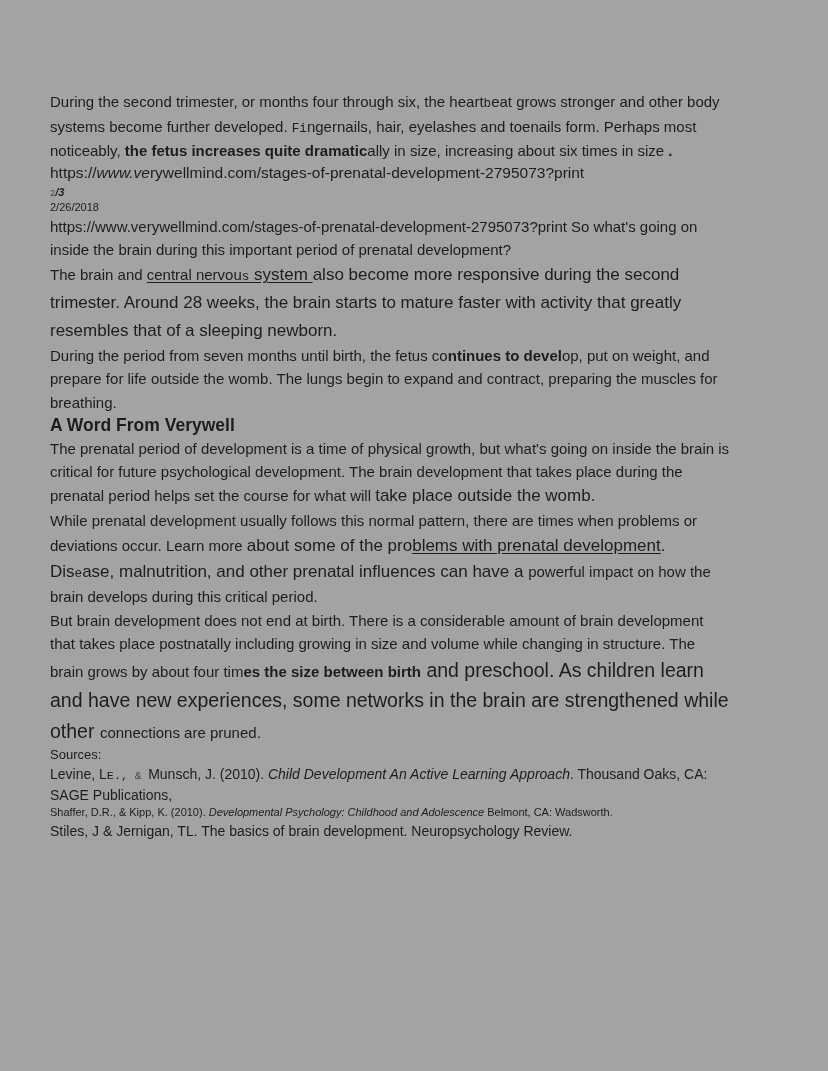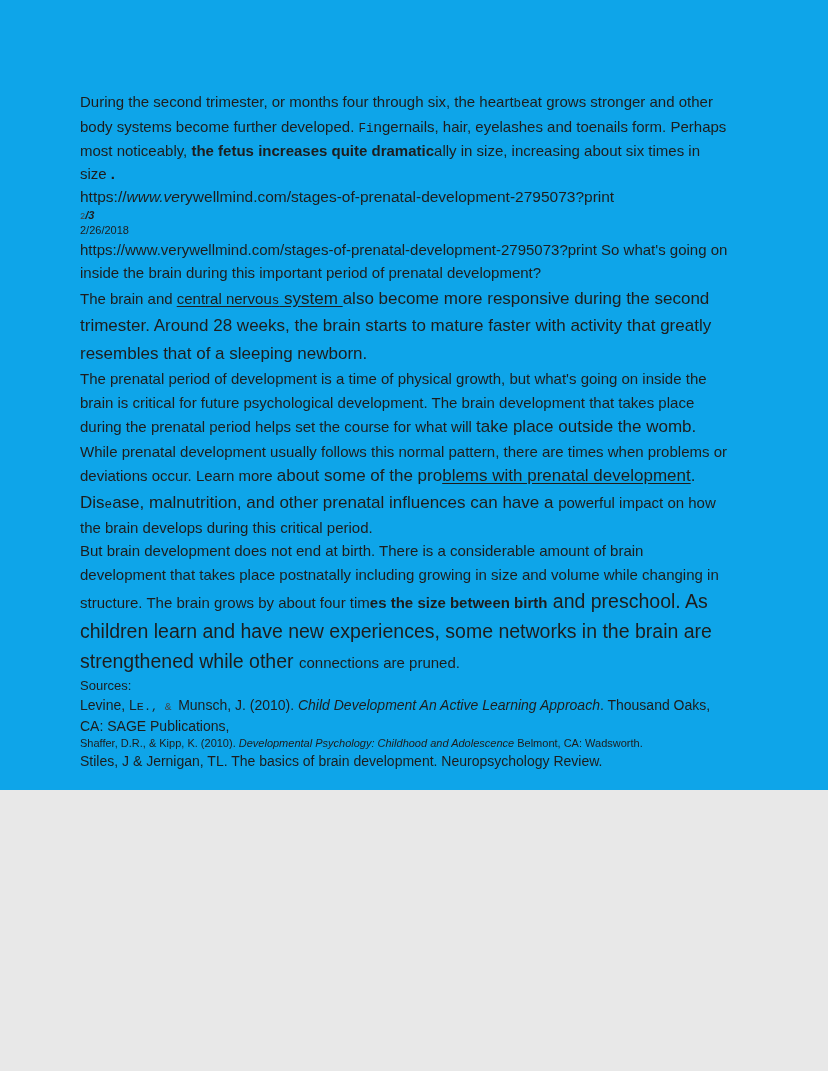--- a/index.html
+++ b/index.html
@@ -1,24 +1,24 @@
 <!DOCTYPE html>
 <html><head>
 <meta charset="utf-8">
 <style>
   html,body{margin:0;padding:0;background:#e8e8e8;}
   .page{
     position:relative;
-    width:828px;height:790px;
+    width:828px;height:1071px;
     margin:0 auto;
-    background:#0ea5e9;
+    background:#a3a3a3;
     color:#1d1d1d;
     font-family:"Liberation Sans","DejaVu Sans",sans-serif;
     box-sizing:border-box;
-    padding:90px 98px 0 80px;
+    padding:90px 98px 0 50px;
     overflow:hidden;
   }
   .doc p,.doc h2{margin:0;padding:0;}
   
   .body{font-size:15px;line-height:1.55;}
   .url{font-size:15.5px;line-height:1.45;margin-top:11px;}
   .tiny{font-size:11px;line-height:1.4;margin-top:2px;}
   .date{font-size:11px;line-height:1.35;margin-top:2px;}
   .roomy{line-height:1.62;}
   .heading{font-size:17.5px;font-weight:bold;line-height:1.3;margin-top:11px;margin-bottom:6px;}
@@ -40,20 +40,22 @@
 <body>
 
 <div class="page">
   <div class="doc">
       <p class="body"><span class="">During the second trimester, or months four through six, the heart</span><span class="m">b</span><span class="">eat grows stronger and other body systems become further developed. </span><span class="m">Fi</span><span class="">ngernails, hair, eyelashes and toenails form. Perhaps most noticeably, </span><span class="b">the fetus increases quite dramatic</span><span class="">ally in size, increasing about six times in size</span><span class="b"> .</span></p>
       <p class="url"><span class="">https://</span><span class="i">www.ve</span><span class="">rywellmind.com/stages-of-prenatal-development-2795073?print</span></p>
       <p class="tiny"><span class="m sm">2</span><span class="i b">/3</span></p>
       <p class="date"><span class="">2/26/2018</span></p>
       <p class="body"><span class="">https://www.verywellmind.com/stages-of-prenatal-development-2795073?print So what's going on inside the brain during this important period of prenatal development?</span></p>
       <p class="body roomy"><span class="">The brain and </span><span class="u">central nervou</span><span class="u m">s</span><span class="u lg link"> system </span><span class="lg">also become more responsive during the second trimester. Around 28 weeks, the brain starts to mature faster with activity that greatly resembles that of a sleeping newborn.</span></p>
+      <p class="body"><span class="">During the period from seven months until birth, the fetus co</span><span class="b">ntinues to devel</span><span class="">op, put on weight, and prepare for life outside the womb. The lungs begin to expand and contract, preparing the muscles for breathing.</span></p>
+      <h2 class="heading"><span class="">A Word From Verywell</span></h2>
       <p class="body"><span class="">The prenatal period of development is a time of physical growth, but what's going on inside the brain is critical for future psychological development. The brain development that takes place during the prenatal period helps set the course for what will </span><span class="lg">take place outside the womb.</span></p>
       <p class="body"><span class="">While prenatal development usually follows this normal pattern, there are times when problems or deviations occur. Learn more </span><span class="lg">about some of the pro</span><span class="lg u link">blems with prenatal development</span><span class="lg">. Dis</span><span class="m">e</span><span class="lg">ase, malnutrition, and other prenatal influences can have a </span><span class="">powerful impact on how the brain develops during this critical period.</span></p>
       <p class="body"><span class="">But brain development does not end at birth. There is a considerable amount of brain development that takes place postnatally including growing in size and volume while changing in structure. The brain grows by about four tim</span><span class="b">es the size between birth</span><span class="xl"> and preschool. As children learn and have new experiences, some networks in the brain are strengthened while other </span><span class="">connections are pruned.</span></p>
       <p class="sources-label"><span class="">Sources:</span></p>
       <p class="cite"><span class="">Levine, L</span><span class="m">E.,</span><span class="m sm"> &amp; </span><span class=""> Munsch, J. (2010). </span><span class="i">Child Development An Active Learning Approach</span><span class="">. Thousand Oaks, CA: SAGE Publications,</span></p>
       <p class="small-cite"><span class="">Shaffer, D.R., &amp; Kipp, K. (2010). </span><span class="i">Developmental Psychology: Childhood and Adolescence</span><span class=""> Belmont, CA: Wadsworth.</span></p>
       <p class="cite-last"><span class="">Stiles, J &amp; Jernigan, TL. The basics of brain development. Neuropsychology Review.</span></p>
     </div>
 </div>
 

